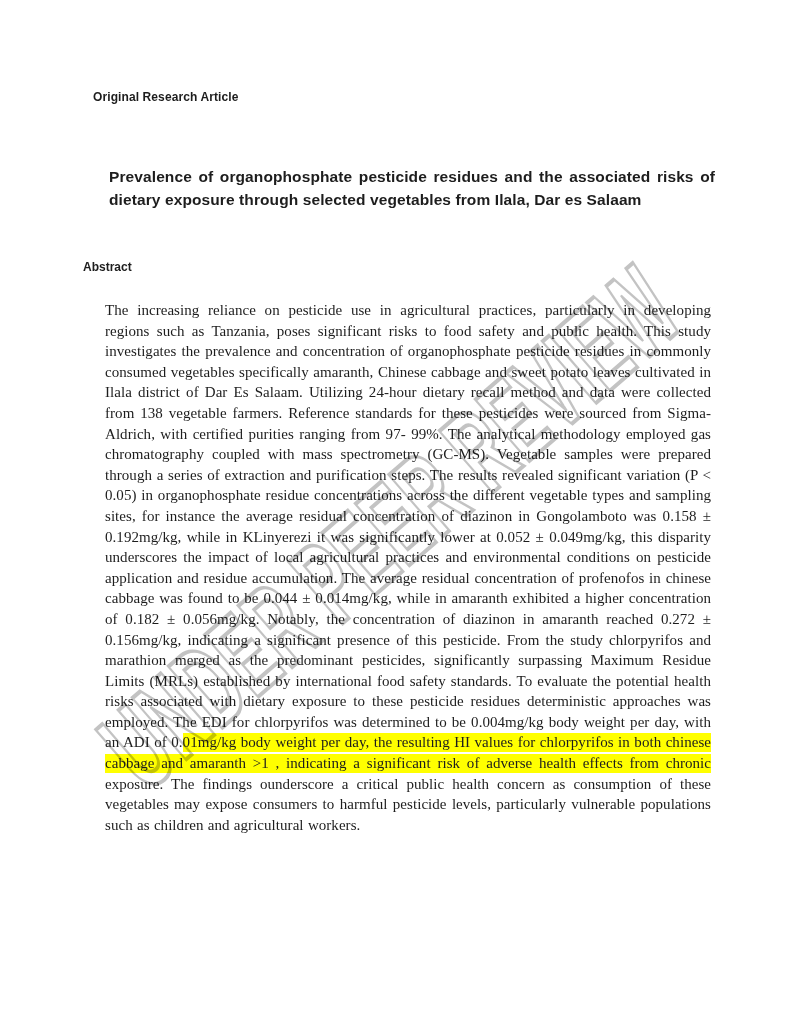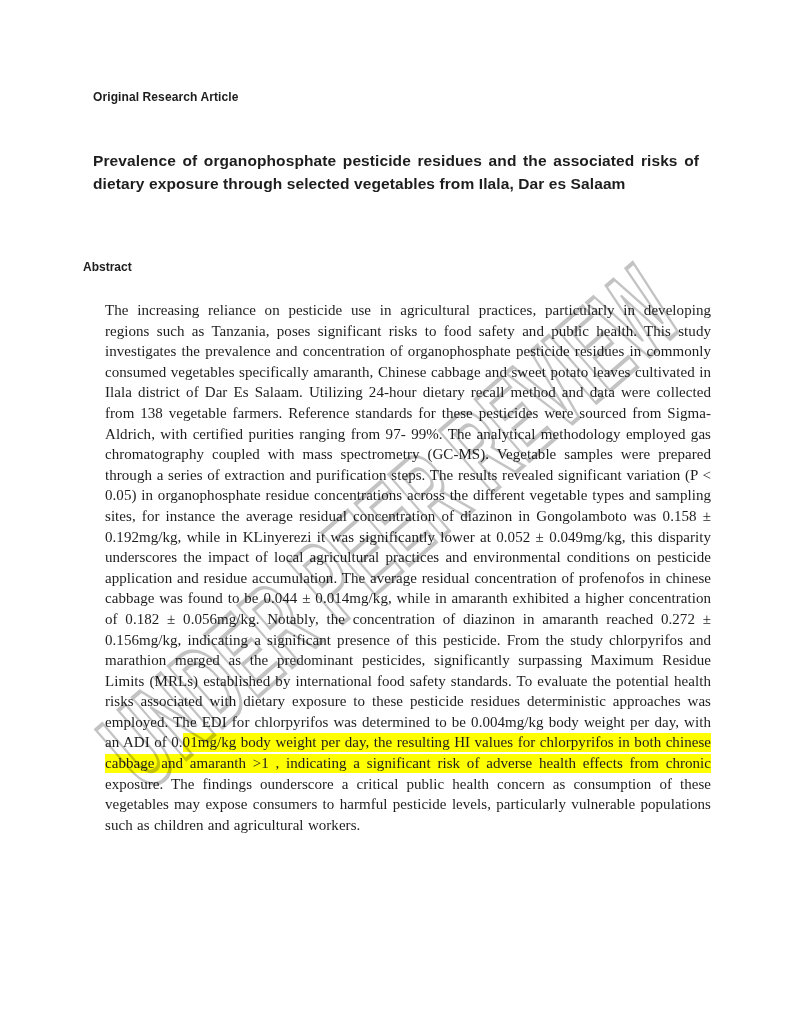--- a/index.html
+++ b/index.html
@@ -23,21 +23,21 @@
     width: 606px;
     font-size: 12px;
     font-weight: bold;
     letter-spacing: 0.1px;
   }
   .title {
     position: absolute;
     left: 93px;
     top: 149px;
     width: 606px;
-    margin: 0;
+    margin: 16px;
     font-size: 15.5px;
     font-weight: bold;
     line-height: 23px;
     text-align: justify;
     letter-spacing: 0.1px;
   }
   .abstract-heading {
     position: absolute;
     left: 83px;
     top: 260px;

